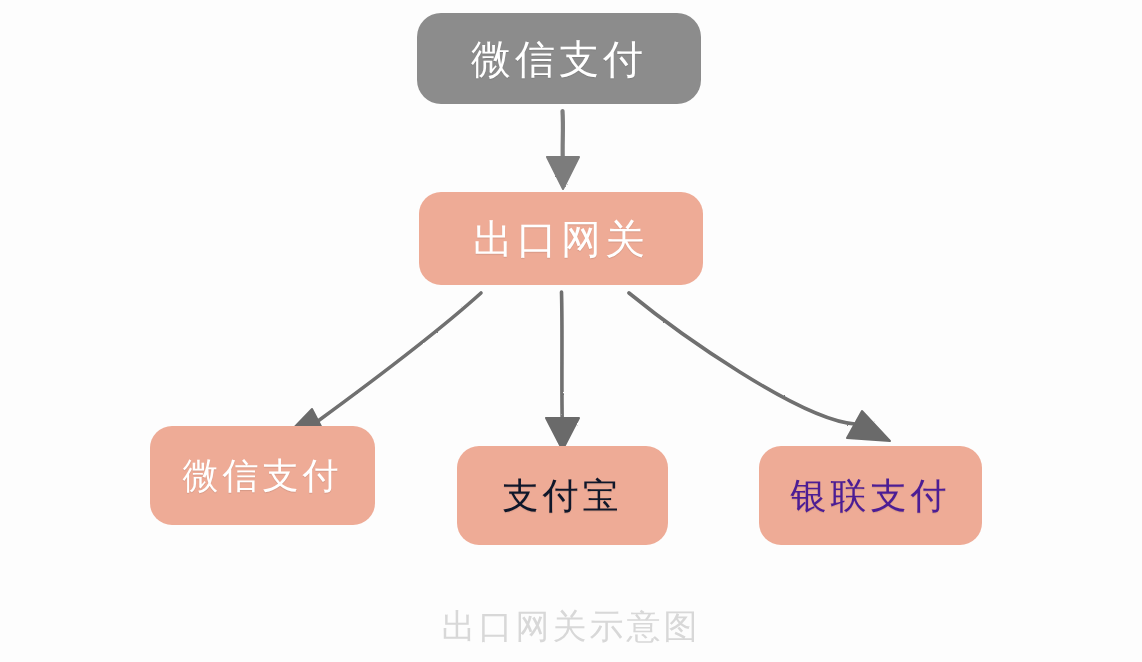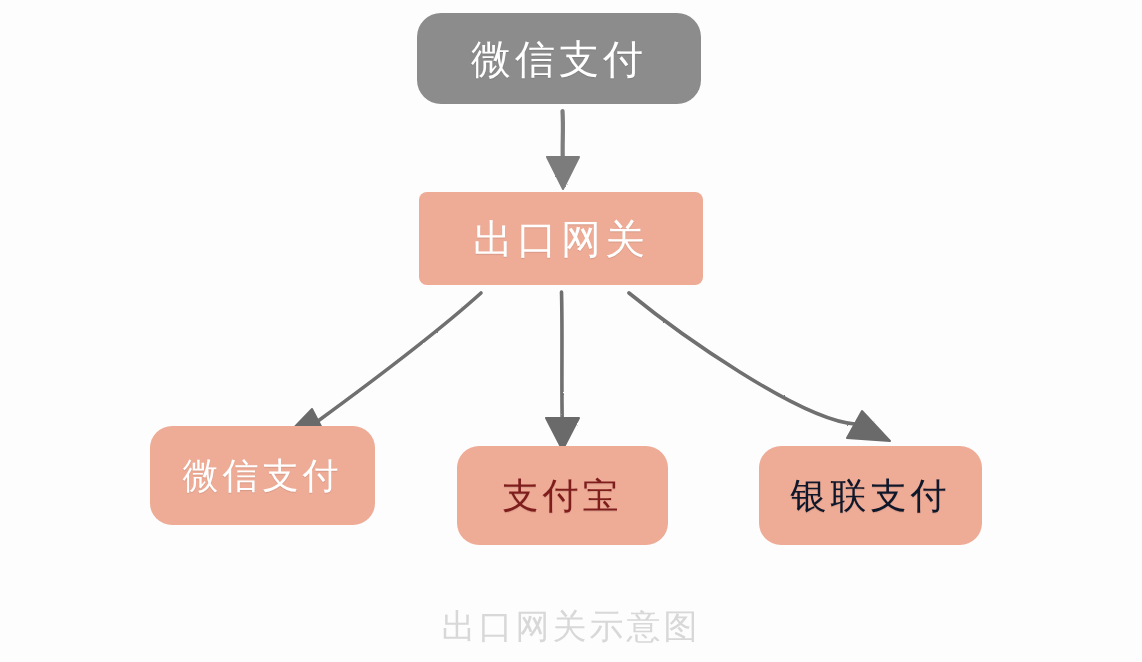--- a/index.html
+++ b/index.html
@@ -56,21 +56,21 @@
   #node-service .node-label {
     font-size: 40px;
   }
   
   #node-gateway {
     left: 419px;
     top: 192px;
     width: 284px;
     height: 93px;
     background: #eeab96;
-    border-radius: 8px;
+    border-radius: 22px;
   }
   #node-gateway .node-label {
     font-size: 40px;
   }
   
   .node-leaf {
     background: #eeab96;
     height: 99px;
     border-radius: 22px;
   }
@@ -134,22 +134,22 @@
 
   <div class="node" id="node-gateway" style="background: rgb(238, 171, 150);">
     <span class="node-label" style="color: rgb(255, 255, 255);">出口网关</span>
   </div>
 
   <div class="node node-leaf" id="node-wechat" style="background: rgb(238, 171, 150);">
     <span class="node-label" style="color: rgb(255, 255, 255);">微信支付</span>
   </div>
 
   <div class="node node-leaf" id="node-alipay" style="background: rgb(238, 171, 150);">
-    <span class="node-label" style="color: #7f1d1d;">支付宝</span>
+    <span class="node-label" style="color: #0f172a;">支付宝</span>
   </div>
 
   <div class="node node-leaf" id="node-unionpay" style="background: rgb(238, 171, 150);">
-    <span class="node-label" style="color: #0f172a;">银联支付</span>
+    <span class="node-label" style="color: #4c1d95;">银联支付</span>
   </div>
 
   <div id="caption">出口网关示意图</div>
 
 </div>
 
 </body></html>

